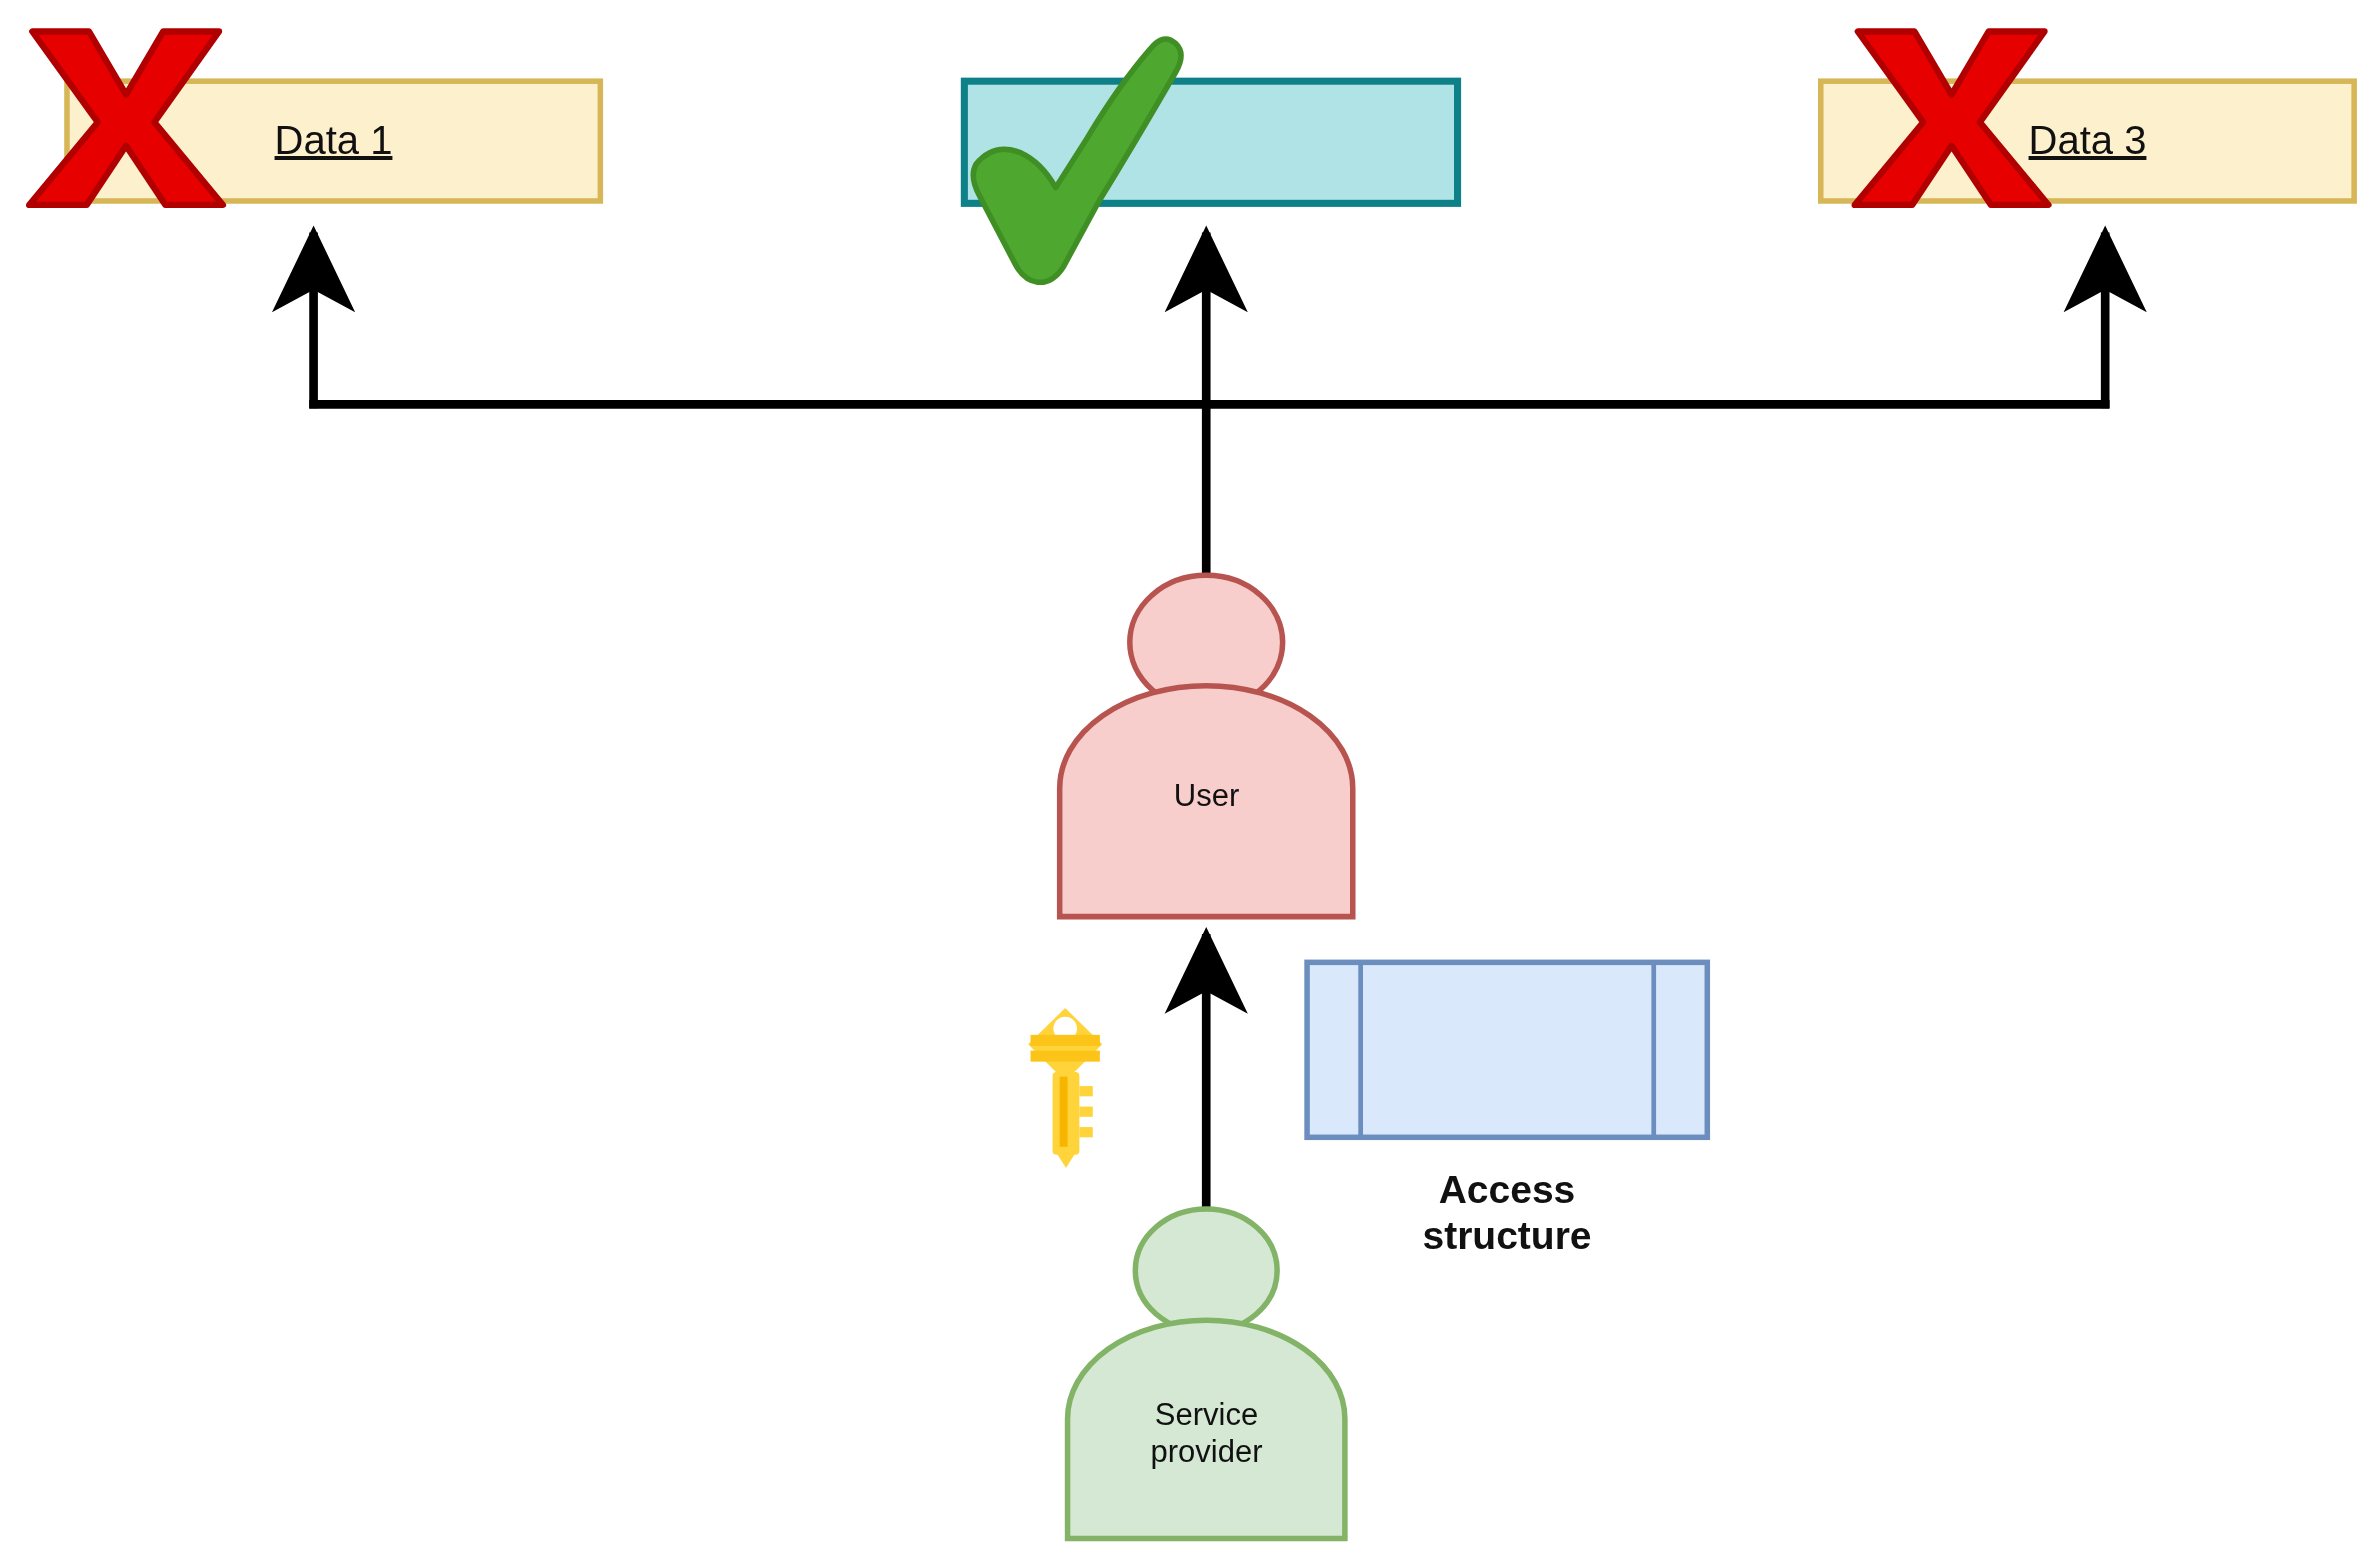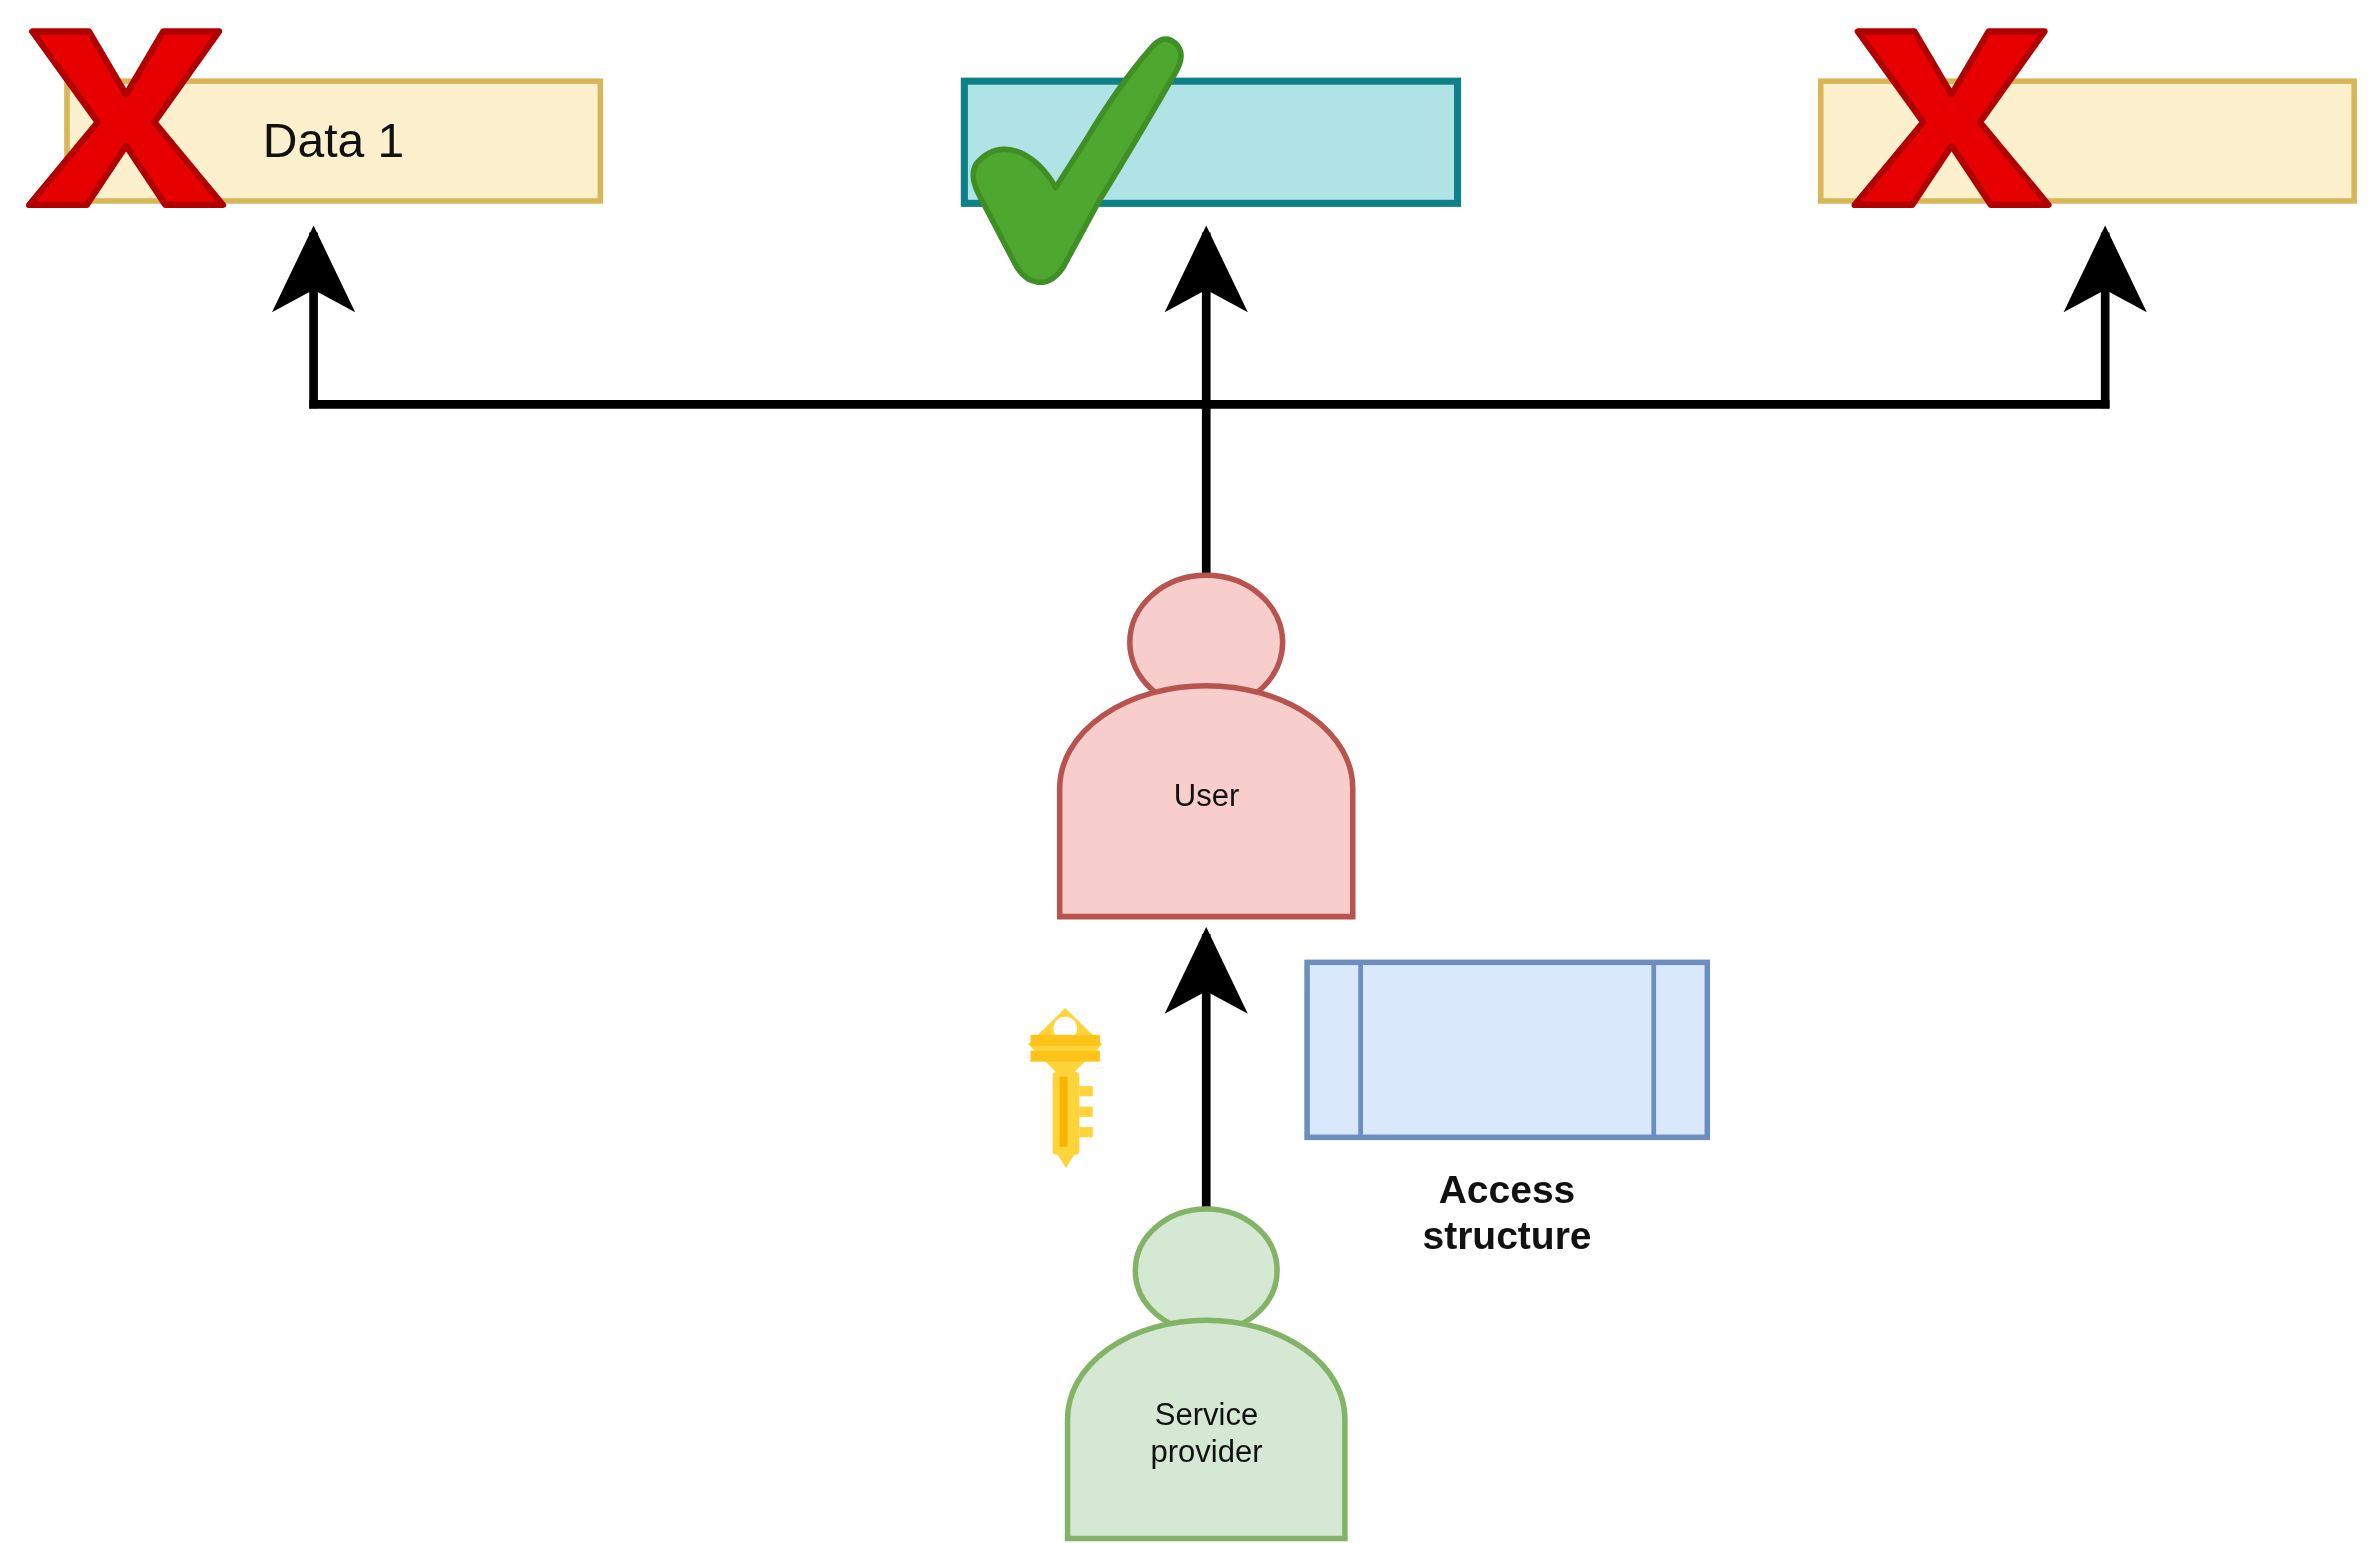--- a/index.html
+++ b/index.html
@@ -31,21 +31,21 @@
     position: absolute;
     display: flex;
     align-items: center;
     justify-content: center;
     text-align: center;
     color: #111111;
     pointer-events: none;
     line-height: 1.18;
     white-space: pre-line;
   }
-  .data-label  { font-size: 48px; }
+  .data-label  { font-size: 40px; text-decoration: underline; }
   .actor-label { font-size: 31px; }
   .struct-label{ font-size: 39px; font-weight: bold; }
 </style>
 </head>
 <body>
 
 <div id="canvas">
 
   <svg class="layer" viewBox="0 0 3017 1959" preserveAspectRatio="none" aria-hidden="true">
     <defs>
@@ -96,20 +96,21 @@
     <g>
       <rect x="1659" y="1221" width="508" height="222" fill="#dae8fc" stroke="#6c8ebf" stroke-width="7"></rect>
       <line x1="1727" y1="1221" x2="1727" y2="1443" stroke="#6c8ebf" stroke-width="6"></line>
       <line x1="2099" y1="1221" x2="2099" y2="1443" stroke="#6c8ebf" stroke-width="6"></line>
     </g>
   </svg>
 
   <div class="node-label data-label" style="left:67px; top:81px; width:533px; height:120px;">Data 1</div>
 
 
+  <div class="node-label data-label" style="left:1821px; top:81px; width:533px; height:120px;">Data 3</div>
 
   <div class="node-label actor-label" style="left:1060px; top:753px; width:293px; height:87px;">User</div>
 
   <div class="node-label actor-label" style="left:1068px; top:1363px; width:277px; height:142px;">Service
 provider</div>
 
   <div class="node-label struct-label" style="left:1307px; top:1158px; width:400px; height:110px;">Access
 structure</div>
 
   <svg class="layer" viewBox="0 0 3017 1959" preserveAspectRatio="none" aria-hidden="true">

